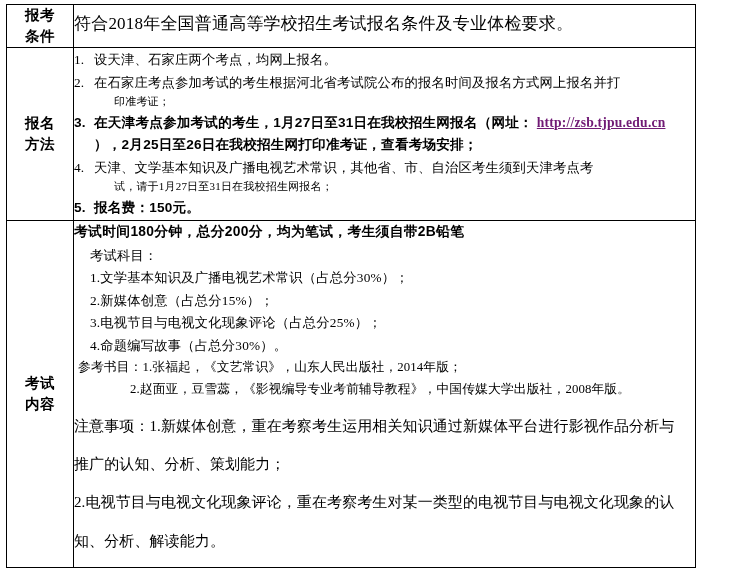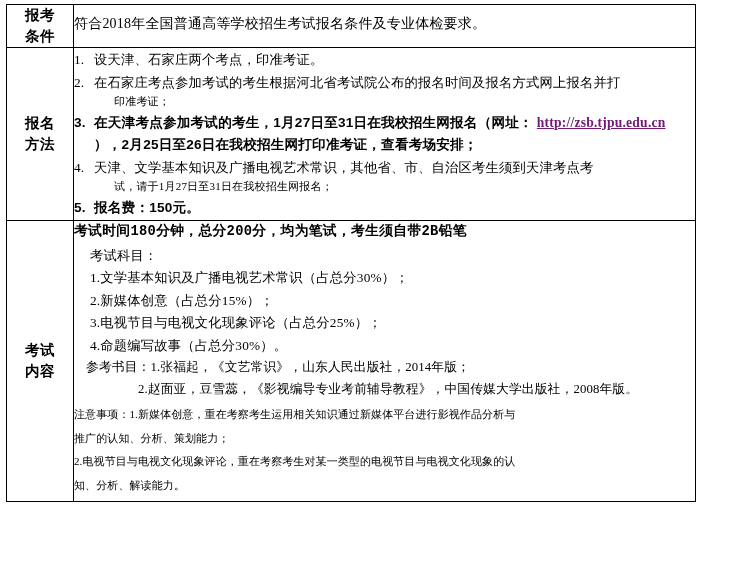--- a/index.html
+++ b/index.html
@@ -46,21 +46,21 @@
   td.content-cell {
     padding: 6px 8px 7px 9px;
     vertical-align: top;
     font-size: 13.5px;
     line-height: 1.55;
   }
   
   .row1 td.content-cell {
     padding-top: 4px;
     padding-bottom: 8px;
-    font-size: 14px;
+    font-size: 17px;
   }
   .plain-line {
     font-family: "Liberation Serif", "DejaVu Serif", serif;
     letter-spacing: 0.2px;
   }
   
   .item {
     display: block;
     position: relative;
     padding-left: 20px;
@@ -80,51 +80,51 @@
     font-size: 13.6px;
   }
   .link {
     color: #701a75;
     text-decoration: underline;
     font-family: "Liberation Serif", "DejaVu Serif", serif;
     font-weight: bold;
   }
   .heading-line {
     font-weight: bold;
-    font-family: Liberation Mono, monospace;
+    font-family: Liberation Sans, sans-serif;
     font-size: 13.8px;
     letter-spacing: 0.3px;
     display: block;
     margin-bottom: 2px;
   }
   .sub-line {
     display: block;
     font-size: 13.3px;
     line-height: 1.62;
     letter-spacing: 0.2px;
     margin: 1px 16px;
   }
   .ref-line {
     display: block;
     position: relative;
     padding-left: 0;
     font-size: 12.8px;
     line-height: 1.62;
     letter-spacing: 0.1px;
-    margin: 1px 12px;
+    margin: 1px 4px;
   }
   .ref-line.cont {
     padding-left: 52px;
   }
   .note-line {
     display: block;
-    font-size: 11px;
+    font-size: 15px;
     line-height: 1.62;
     letter-spacing: 0.1px;
-    margin: 6px 0;
+    margin: 14px 0;
   }
   .note-line.cont {
     padding-left: 0;
   }
   .wrap-indent {
     display: block;
     padding-left: 20px;
     font-size: 11px;
     line-height: 1.62;
     letter-spacing: 0.2px;
@@ -148,21 +148,21 @@
       </tr>
 
       <tr>
         <td class="label-cell">
           <span class="lbl-line">报名</span>
           <span class="lbl-line">方法</span>
         </td>
         <td class="content-cell">
           <div class="item">
             <span class="num">1.</span>
-            <span>设天津、石家庄两个考点，印准考证。</span>
+            <span>设天津、石家庄两个考点，均网上报名。</span>
           </div>
           <div class="item">
             <span class="num">2.</span>
             <span>在石家庄考点参加考试的考生根据河北省考试院公布的报名时间及报名方式网上报名并打</span>
             <span class="wrap-indent">印准考证；</span>
           </div>
           <div class="item bold">
             <span class="num">3.</span>
             <span>在天津考点参加考试的考生，1月27日至31日在我校招生网报名（网址：</span>
             <a class="link" href="#">http://zsb.tjpu.edu.cn</a>

